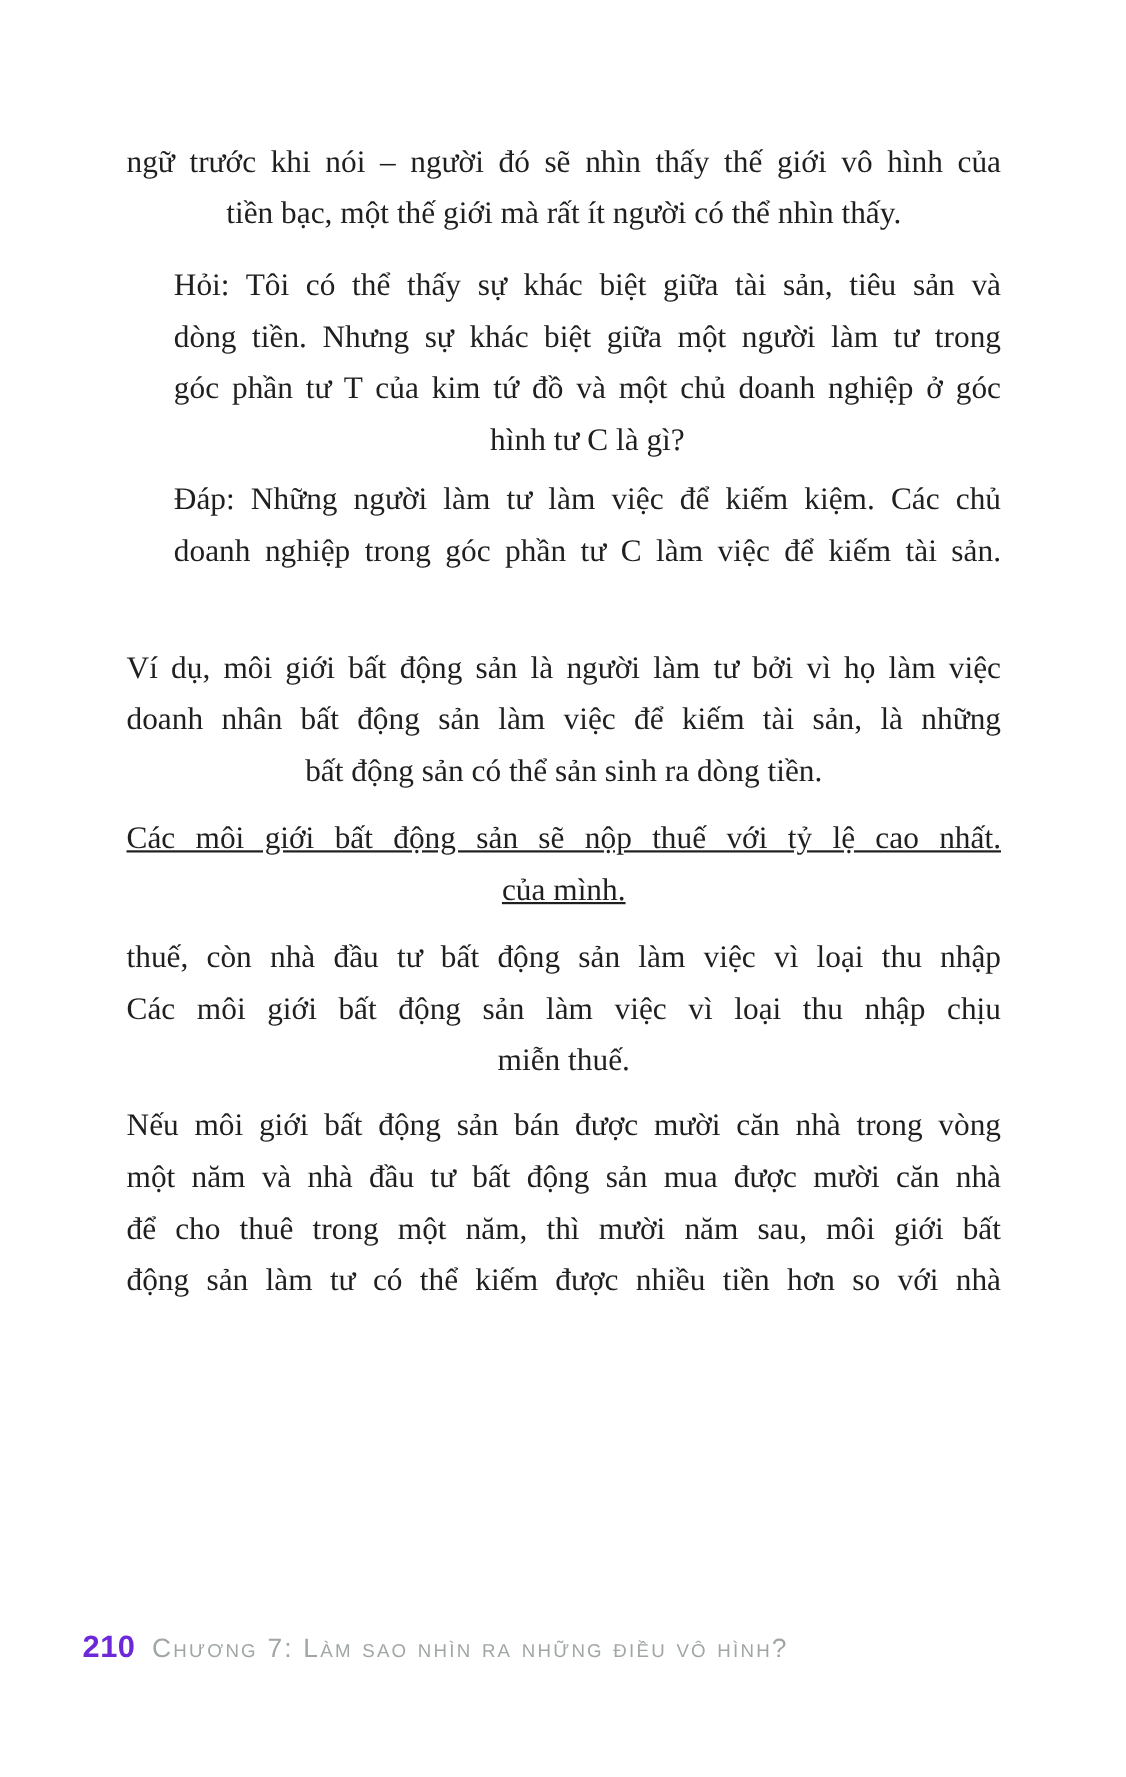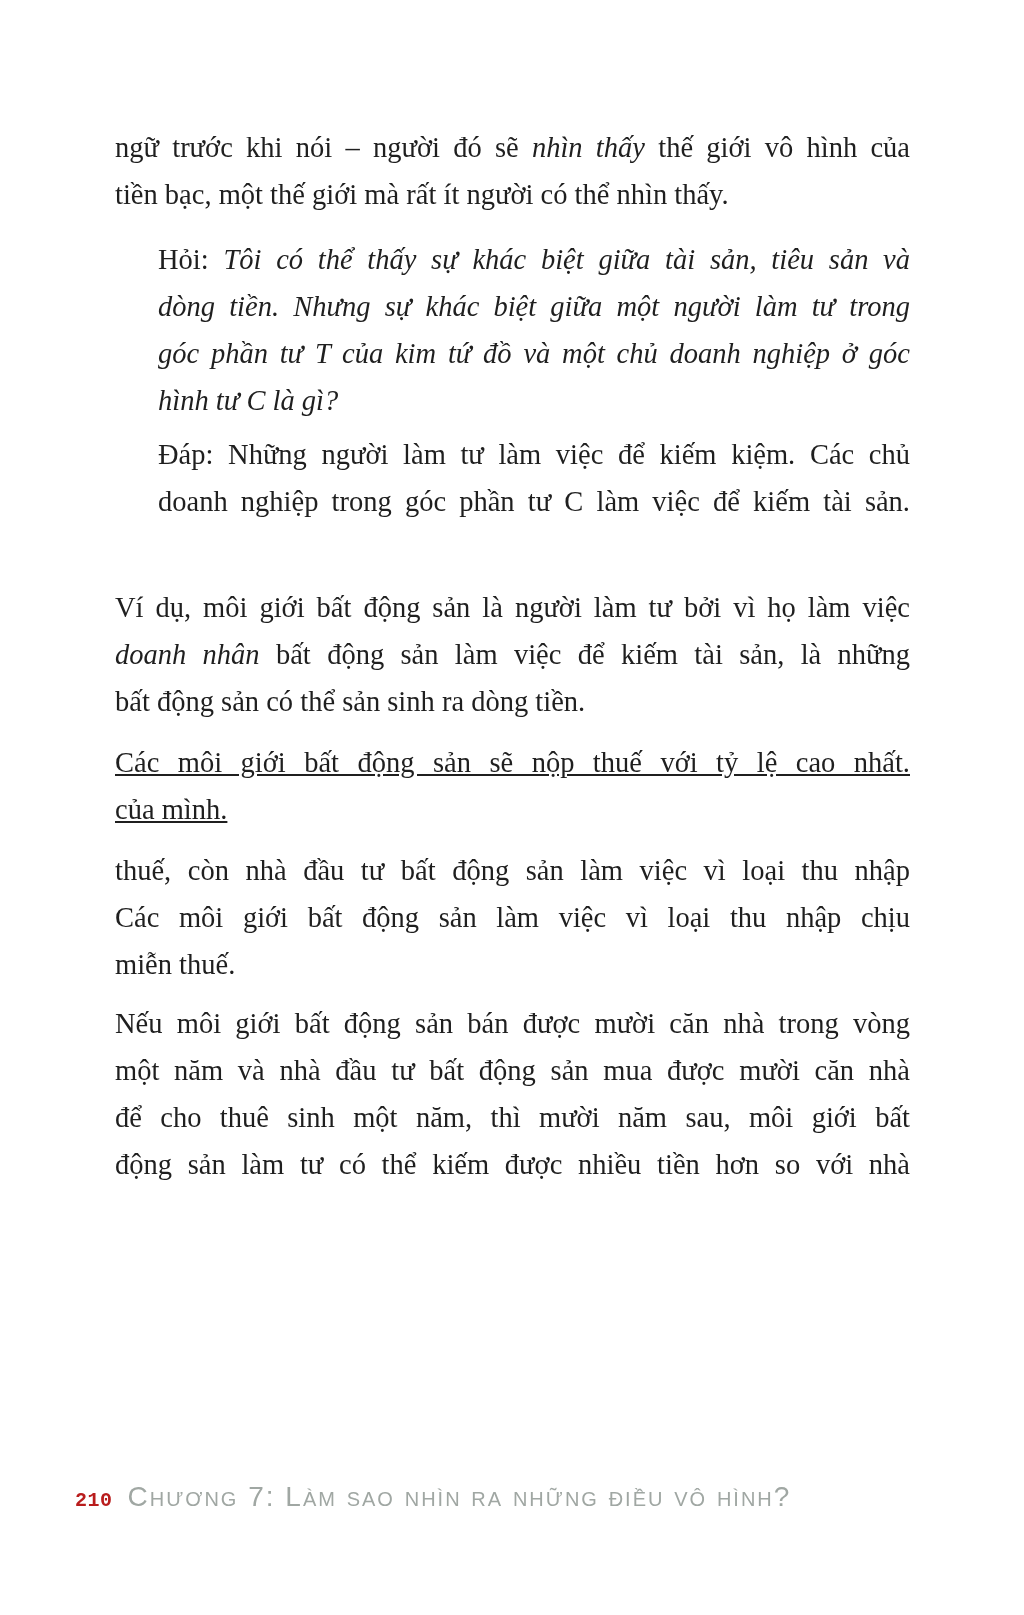--- a/index.html
+++ b/index.html
@@ -24,28 +24,28 @@
   }
   .block {
     font-size: 28.5px;
     line-height: 47px;
     color: #1f1f1f;
   }
   .block.qa {
     margin-left: 43px;
   }
   .line {
-    text-align: left;
+    text-align: center;
     white-space: normal;
   }
   .line.j {
     text-align: justify;
     text-align-last: justify;
   }
-  .it { font-style: italic; }
+  .it { }
   .rm { font-style: normal; }
 
   
   .b-p1 { margin-bottom: 18px; }
   .b-q  { margin-bottom: 7px; }
   .b-a  { margin-bottom: 59px; }
   .b-p3 { margin-bottom: 14px; }
   .b-p4 { margin-bottom: 14px; text-decoration: underline; }
   .b-p5 { margin-bottom: 12px; }
   .b-p6 { margin-bottom: 20px; }
@@ -53,30 +53,30 @@
 
   .page-footer {
     position: absolute;
     left: 75px;
     top: 1481px;
     display: flex;
     align-items: baseline;
     gap: 15px;
   }
   .page-number {
-    font-family: Liberation Mono, monospace;
-    font-size: 20px;
+    font-family: Liberation Sans, sans-serif;
+    font-size: 28px;
     font-weight: 600;
-    color: #b91c1c;
+    color: #6d28d9;
     letter-spacing: 0.5px;
   }
   .chapter-title {
     font-family: "Liberation Sans", "DejaVu Sans", sans-serif;
     font-variant: small-caps;
-    font-size: 28px;
+    font-size: 24px;
     letter-spacing: 2px;
     color: #a0a7a3;
   }
 </style>
 </head>
 <body>
 
 <div class="book-page">
 
   <div class="page-text">
@@ -104,21 +104,21 @@
         <div class="line"><span class="rm">của mình.</span></div>
       </div>
       <div class="block body b-p5">
         <div class="line j"><span class="rm">thuế, còn nhà đầu tư bất động sản làm việc vì loại thu nhập</span></div>
         <div class="line j"><span class="rm">Các môi giới bất động sản làm việc vì loại thu nhập chịu</span></div>
         <div class="line"><span class="rm">miễn thuế.</span></div>
       </div>
       <div class="block body b-p7">
         <div class="line j"><span class="rm">Nếu môi giới bất động sản bán được mười căn nhà trong vòng</span></div>
         <div class="line j"><span class="rm">một năm và nhà đầu tư bất động sản mua được mười căn nhà</span></div>
-        <div class="line j"><span class="rm">để cho thuê sinh một năm, thì mười năm sau, môi giới bất</span></div>
+        <div class="line j"><span class="rm">để cho thuê trong một năm, thì mười năm sau, môi giới bất</span></div>
         <div class="line j"><span class="rm">động sản làm tư có thể kiếm được nhiều tiền hơn so với nhà</span></div>
       </div>
     </div>
 
   <div class="page-footer">
     <span class="page-number">210</span>
     <span class="chapter-title">Chương 7: Làm sao nhìn ra những điều vô hình?</span>
   </div>
 
 </div>

